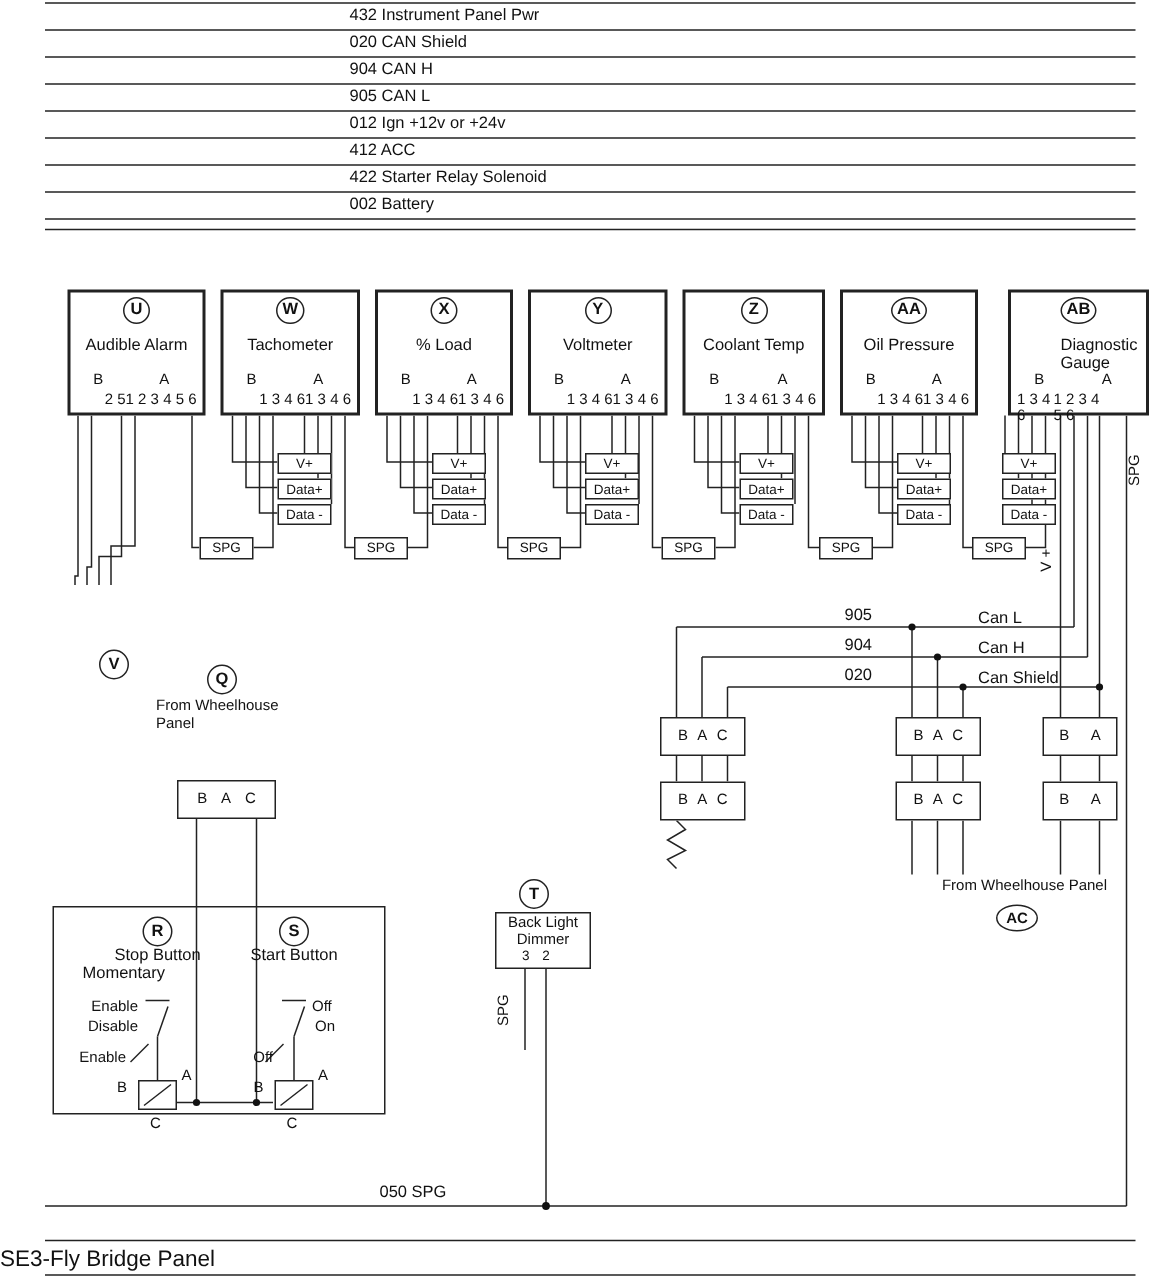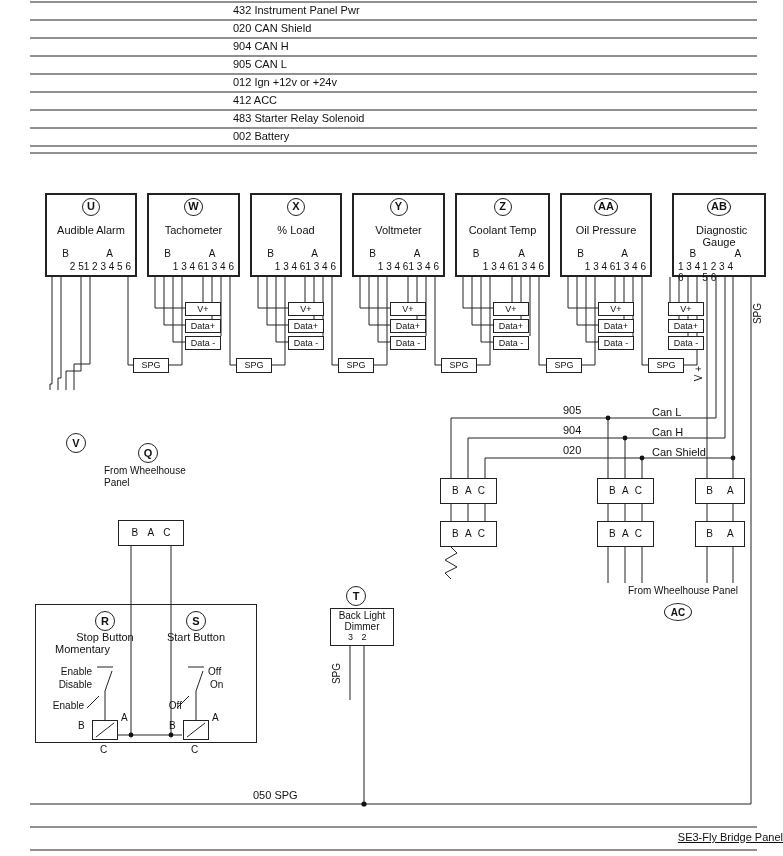--- a/index.html
+++ b/index.html
@@ -9,42 +9,42 @@
   svg.wires { position:absolute; left:0; top:0; }
   .lbl { position:absolute; font-size:11px; white-space:nowrap; }
   .sm  { font-size:10px; }
   .xs  { font-size:9px; }
   .gauge { position:absolute; top:193px; height:84px; border:2px solid #222; background:#fff; }
   .gid { position:absolute; top:3px; left:0; right:0; display:flex; justify-content:center; }
   .gid span { display:inline-block; min-width:18px; height:18px; border:1.5px solid #222;
               border-radius:50%; font-size:11px; font-weight:bold; line-height:15px;
               text-align:center; padding:0 3px; }
   .gname { position:absolute; top:29px; left:0; right:0; text-align:center; font-size:11px; line-height:12px; }
-  .gauge.wide .gname { padding:0 22px; }
+  .gauge.wide .gname { padding:0 33px; }
   .grow { position:absolute; top:53px; left:0; right:0; display:flex; font-size:10px; }
   .grow span:first-child { width:42%; text-align:center; }
   .grow span:last-child  { width:58%; text-align:center; }
   .gpins { position:absolute; top:66px; left:0; right:0; display:flex; justify-content:flex-end;
            font-size:10px; padding:0 4px; }
   .gauge.wide .gpins { padding-right:24px; }
   .stub { position:absolute; width:36px; height:14px; border:1px solid #222; background:#fff;
           font-size:9px; line-height:12px; text-align:center; }
   .spgbox { position:absolute; top:358px; width:36px; height:15px; border:1px solid #222;
             background:#fff; font-size:9px; line-height:13px; text-align:center; }
   .obox { position:absolute; border:1.5px solid #222; background:#fff; text-align:center;
           font-size:10px; }
   .bac { width:57px; height:26px; line-height:23px; word-spacing:4px; }
   .ba  { width:50px; height:26px; line-height:23px; word-spacing:12px; }
   .circ { position:absolute; border:1.5px solid #222; border-radius:50%; background:#fff;
           font-size:11px; font-weight:bold; display:flex; align-items:center; justify-content:center; }
   .vlabel { position:absolute; font-size:10px; width:40px; text-align:center; transform:rotate(-90deg); }
   .frame { position:absolute; border:1.5px solid #222; background:transparent; }
   .swbox { position:absolute; width:26px; height:20px; border:1.5px solid #222; background:transparent; }
   .ralign { text-align:right; }
-  .title { position:absolute; left:0; width:783px; text-align:right; font-size:11px;text-decoration:underline; }
+  .title { position:absolute; left:0; width:783px; text-align:left; font-size:15px; }
 </style>
 </head>
 <body>
 
 <div id="canvas">
 
   <svg class="wires" width="783" height="856" viewBox="0 0 783 856" stroke="#222" stroke-width="1" fill="none">
 
     <g>
       <line x1="30" y1="2" x2="757" y2="2"></line>
@@ -186,21 +186,21 @@
       <circle cx="171" cy="735" r="2.4"></circle>
     </g>
   </svg>
 
   <div class="lbl" style="left:233px;top:4px">432 Instrument Panel Pwr</div>
   <div class="lbl" style="left:233px;top:22px">020 CAN Shield</div>
   <div class="lbl" style="left:233px;top:40px">904 CAN H</div>
   <div class="lbl" style="left:233px;top:58px">905 CAN L</div>
   <div class="lbl" style="left:233px;top:76px">012 Ign +12v or +24v</div>
   <div class="lbl" style="left:233px;top:94px">412 ACC</div>
-  <div class="lbl" style="left:233px;top:112px">483 Starter Relay Solenoid</div>
+  <div class="lbl" style="left:233px;top:112px">422 Starter Relay Solenoid</div>
   <div class="lbl" style="left:233px;top:130px">002 Battery</div>
 
   <div class="gauge" style="left:45px;width:92px">
     <div class="gid">
         <span>U</span>
       </div>
     <div class="gname">Audible Alarm</div>
     <div class="grow">
         <span>B</span>
         <span>A</span>

